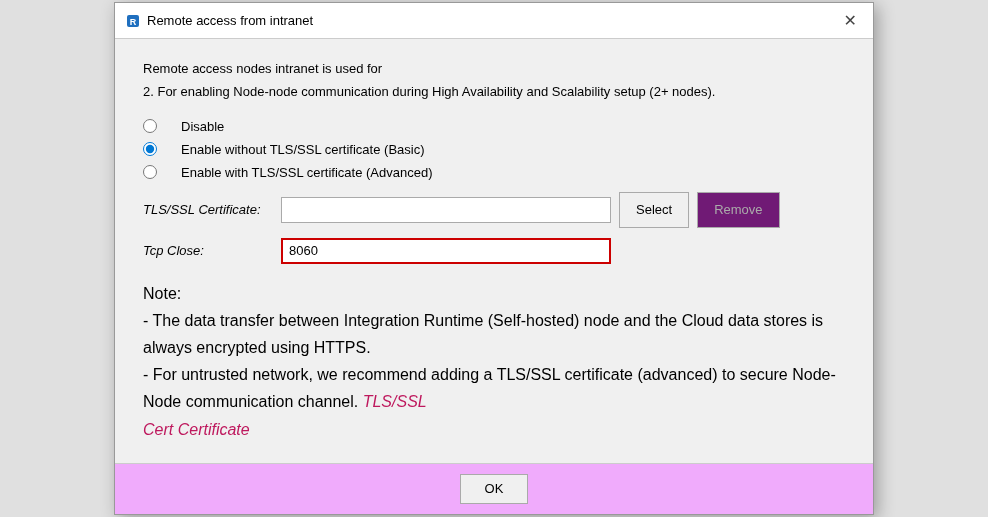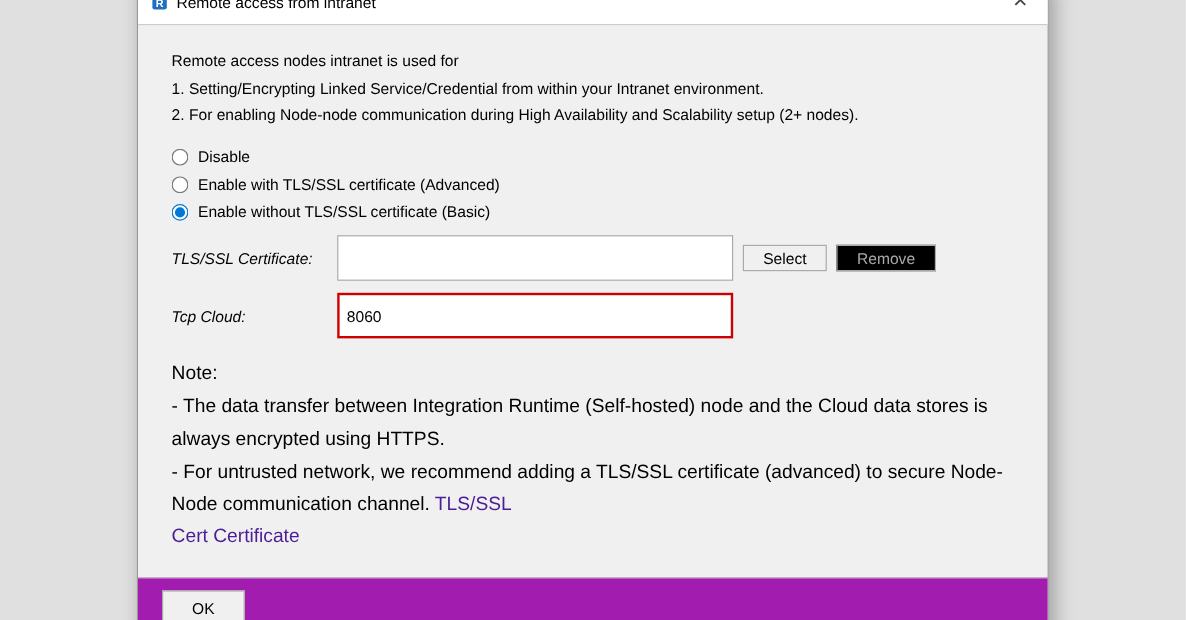--- a/index.html
+++ b/index.html
@@ -69,21 +69,21 @@
     .intro-text p { margin-bottom: 2px; }
     .radio-group {
       margin: 16px 0 12px 0;
       display: flex;
       flex-direction: column;
       gap: 8px;
     }
     .radio-item {
       display: flex;
       align-items: center;
-      gap: 8px;
+      gap: 24px;
       cursor: pointer;
     }
     .radio-item input[type="radio"] {
       accent-color: #0078d4;
       width: 14px;
       height: 14px;
       cursor: pointer;
     }
     .form-row {
       display: flex;
@@ -92,63 +92,64 @@
       gap: 8px;
     }
     .form-label {
       min-width: 130px;
       color: #000;
       font-style: italic;
     }
     .form-input {
       border: 1px solid #aaa;
       background: #fff;
-      height: 38px;
+      height: 26px;
       padding: 2px 6px;
       font-size: 13px;
       outline: none;
     }
     .cert-input {
       width: 330px;
     }
     .port-input {
       width: 330px;
       border: 2px solid #c00;
     }
     .btn {
-      height: 22px;
+      height: 36px;
       padding: 0 16px;
       font-size: 13px;
       border: 1px solid #aaa;
       background: #f0f0f0;
       cursor: pointer;
       color: #000;
     }
     .btn:disabled, .btn.disabled {
       color: #aaa;
       cursor: default;
-      background: #000000;
+      background: #701a75;
     }
     .note-section {
       margin-top: 16px;
       line-height: 1.7;
       font-size: 16px;
     }
     .link {
-      color: #4c1d95;
+      color: #be185d;
       text-decoration: none;
       cursor: pointer;
+      font-style: italic;
     }
     .dialog-footer {
       display: flex;
-      justify-content: space-between;
+      justify-content: center;
       padding: 10px 20px;
       gap: 8px;
       border-top: 1px solid #ccc;
-      background: #a21caf;
+      background: #f0abfc;
     }
     .footer-btn {
       height: 30px;
       padding: 0 24px;
       font-size: 13px;
       border: 1px solid #aaa;
       background: #f0f0f0;
       cursor: pointer;
       color: #000;
     }
@@ -168,48 +169,47 @@
       </div>
       <span class="title-text">Remote access from intranet</span>
     </div>
     <button class="close-btn">✕</button>
   </div>
 
   <div class="dialog-body">
 
     <div class="intro-text">
       <p>Remote access nodes intranet is used for</p>
-      <p>1. Setting/Encrypting Linked Service/Credential from within your Intranet environment.</p>
       <p>2. For enabling Node-node communication during High Availability and Scalability setup (2+ nodes).</p>
     </div>
 
     <div class="radio-group">
       <label class="radio-item">
         <input type="radio" name="access_mode" value="disable" style="">
         <span>Disable</span>
       </label>
       <label class="radio-item">
+        <input type="radio" name="access_mode" value="basic" checked="" style="">
+        <span>Enable without TLS/SSL certificate (Basic)</span>
+      </label>
+      <label class="radio-item">
         <input type="radio" name="access_mode" value="advanced" style="">
         <span>Enable with TLS/SSL certificate (Advanced)</span>
-      </label>
-      <label class="radio-item">
-        <input type="radio" name="access_mode" value="basic" checked="" style="">
-        <span>Enable without TLS/SSL certificate (Basic)</span>
       </label>
     </div>
 
     <div class="form-row">
       <span class="form-label">TLS/SSL Certificate:</span>
       <input type="text" class="form-input cert-input" value="" style="">
       <button class="btn">Select</button>
       <button class="btn disabled" disabled="">Remove</button>
     </div>
 
     <div class="form-row">
-      <span class="form-label">Tcp Cloud:</span>
+      <span class="form-label">Tcp Close:</span>
       <input type="text" class="form-input port-input" value="8060" style="">
     </div>
 
     <div class="note-section">
       <span>Note:</span><br>
       <span>- The data transfer between Integration Runtime (Self-hosted) node and the Cloud data stores is always encrypted using HTTPS.</span><br>
       <span>- For untrusted network, we recommend adding a TLS/SSL certificate (advanced) to secure Node-Node communication channel.</span>
       <a class="link" href="#">TLS/SSL</a>
       <br>
       <a class="link" href="#">Cert Certificate</a>

